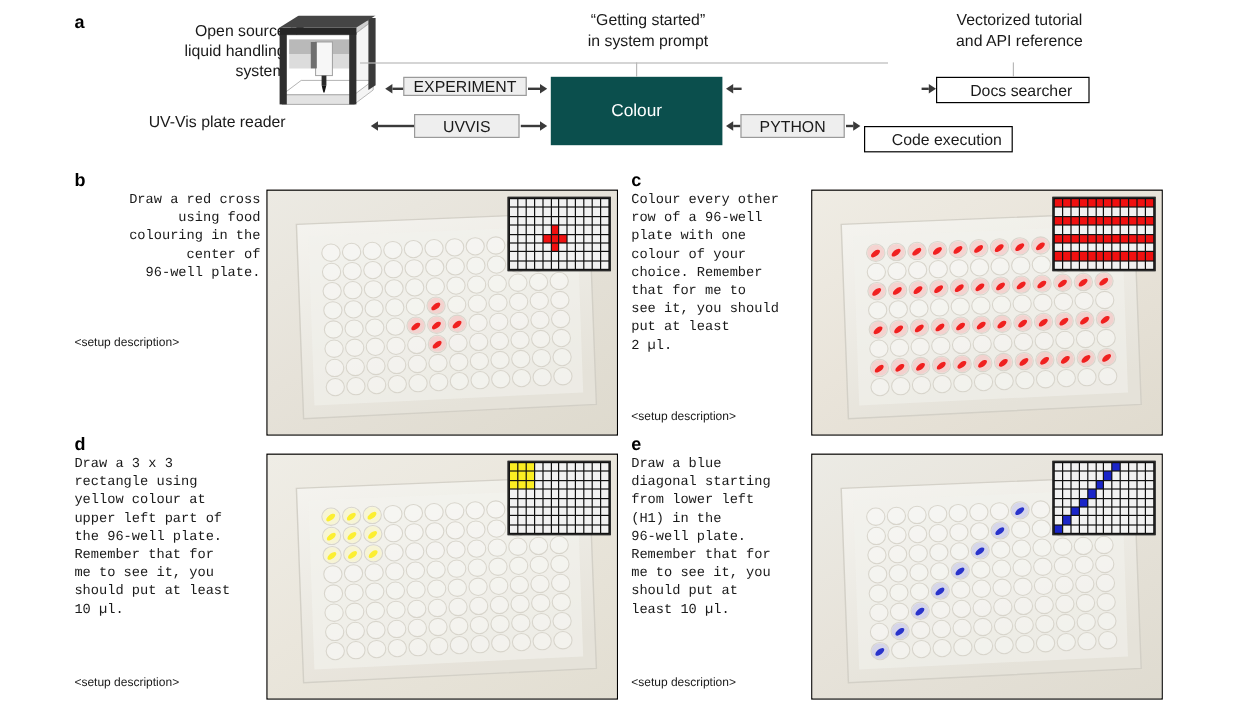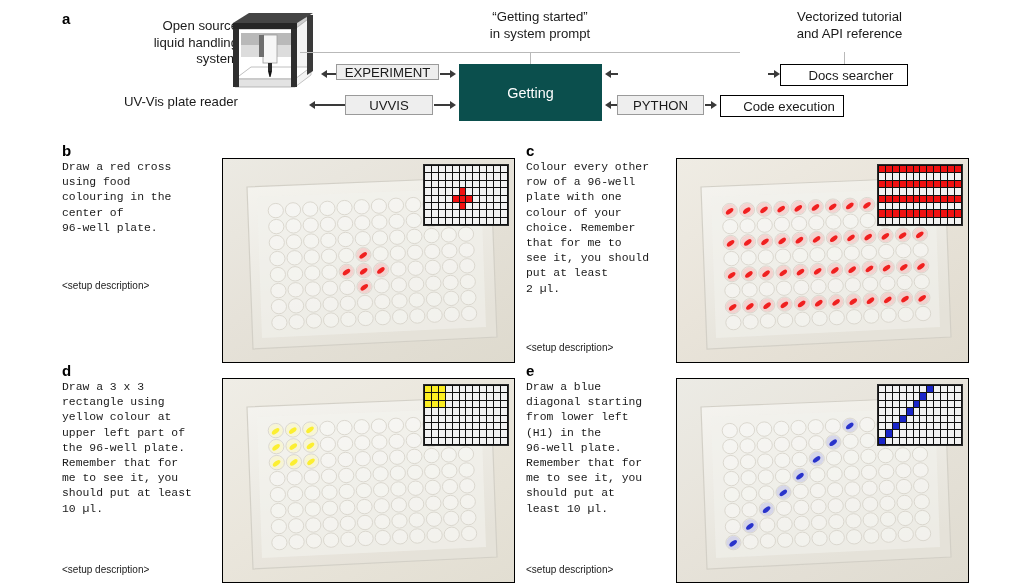--- a/index.html
+++ b/index.html
@@ -74,21 +74,21 @@
     background:#ffffff;
     border:1.4px solid #000000;
     font-size:13.2px;
     color:#1a1a1a;
     display:flex;align-items:center;justify-content:center;
     box-sizing:border-box;
     white-space:nowrap;
     padding-left:14px;
   }
   #box-docsearch{left:780px;top:64px;width:128px;height:22px;}
-  #box-codeexec{left:720px;top:95px;width:124px;height:22px;}
+  #box-codeexec{left:720px;top:105px;width:124px;height:22px;}
 
   #planner{
     position:absolute;left:459px;top:64px;width:143px;height:57px;
     background:#0b4f4d;
     color:#ffffff;
     font-size:14.4px;
     display:flex;align-items:center;justify-content:center;
     box-sizing:border-box;
   }
 
@@ -200,42 +200,42 @@
     <div class="msgbox" id="box-experiment">EXPERIMENT</div>
     <div class="arrowline" style="left:440px;top:73.3px;width:10px;"></div>
     <div class="arrowhead ah-right" style="left:450px;top:70px;"></div>
 
     <div class="arrowhead ah-left" style="left:309px;top:101px;"></div>
     <div class="arrowline" style="left:315px;top:104.3px;width:30px;"></div>
     <div class="msgbox" id="box-uvvis">UVVIS</div>
     <div class="arrowline" style="left:434px;top:104.3px;width:16px;"></div>
     <div class="arrowhead ah-right" style="left:450px;top:101px;"></div>
 
-    <div id="planner">Getting</div>
+    <div id="planner">Colour</div>
 
     <div class="arrowhead ah-left" style="left:605px;top:70px;"></div>
     <div class="arrowline" style="left:611px;top:73.3px;width:7px;"></div>
     <div class="arrowline" style="left:768px;top:73.3px;width:6px;"></div>
     <div class="arrowhead ah-right" style="left:774px;top:70px;"></div>
     <div class="outbox" id="box-docsearch">Docs searcher</div>
 
     <div class="arrowhead ah-left" style="left:605px;top:101px;"></div>
     <div class="arrowline" style="left:611px;top:104.3px;width:7px;"></div>
     <div class="msgbox" id="box-python">PYTHON</div>
     <div class="arrowline" style="left:705px;top:104.3px;width:6px;"></div>
     <div class="arrowhead ah-right" style="left:711px;top:101px;"></div>
     <div class="outbox" id="box-codeexec">Code execution</div>
 
     <div class="leader leader-h" style="left:300px;top:52px;width:440px;"></div>
     <div class="leader leader-v" style="left:530px;top:52px;height:12px;"></div>
     <div class="leader leader-v" style="left:844px;top:52px;height:12px;"></div>
   </div>
 
   <div class="panel-letter" style="left:62px;top:142px;">b</div>
-  <div class="mono" style="position:absolute;left:62px;top:160px;width:155px;">Draw a red cross
+  <div class="mono" style="position:absolute;left:62px;top:160px;width:155px;text-align:right;">Draw a red cross
 using food
 colouring in the
 center of
 96-well plate.</div>
   <div class="setup" style="position:absolute;left:62px;top:260px;">&lt;setup description&gt;</div>
 
   <div class="photo" id="photo-b">
     <div class="bg-surface bg-b"></div>
     <svg class="plate-svg" width="291" height="203" viewBox="0 0 291 203">
       <defs>

